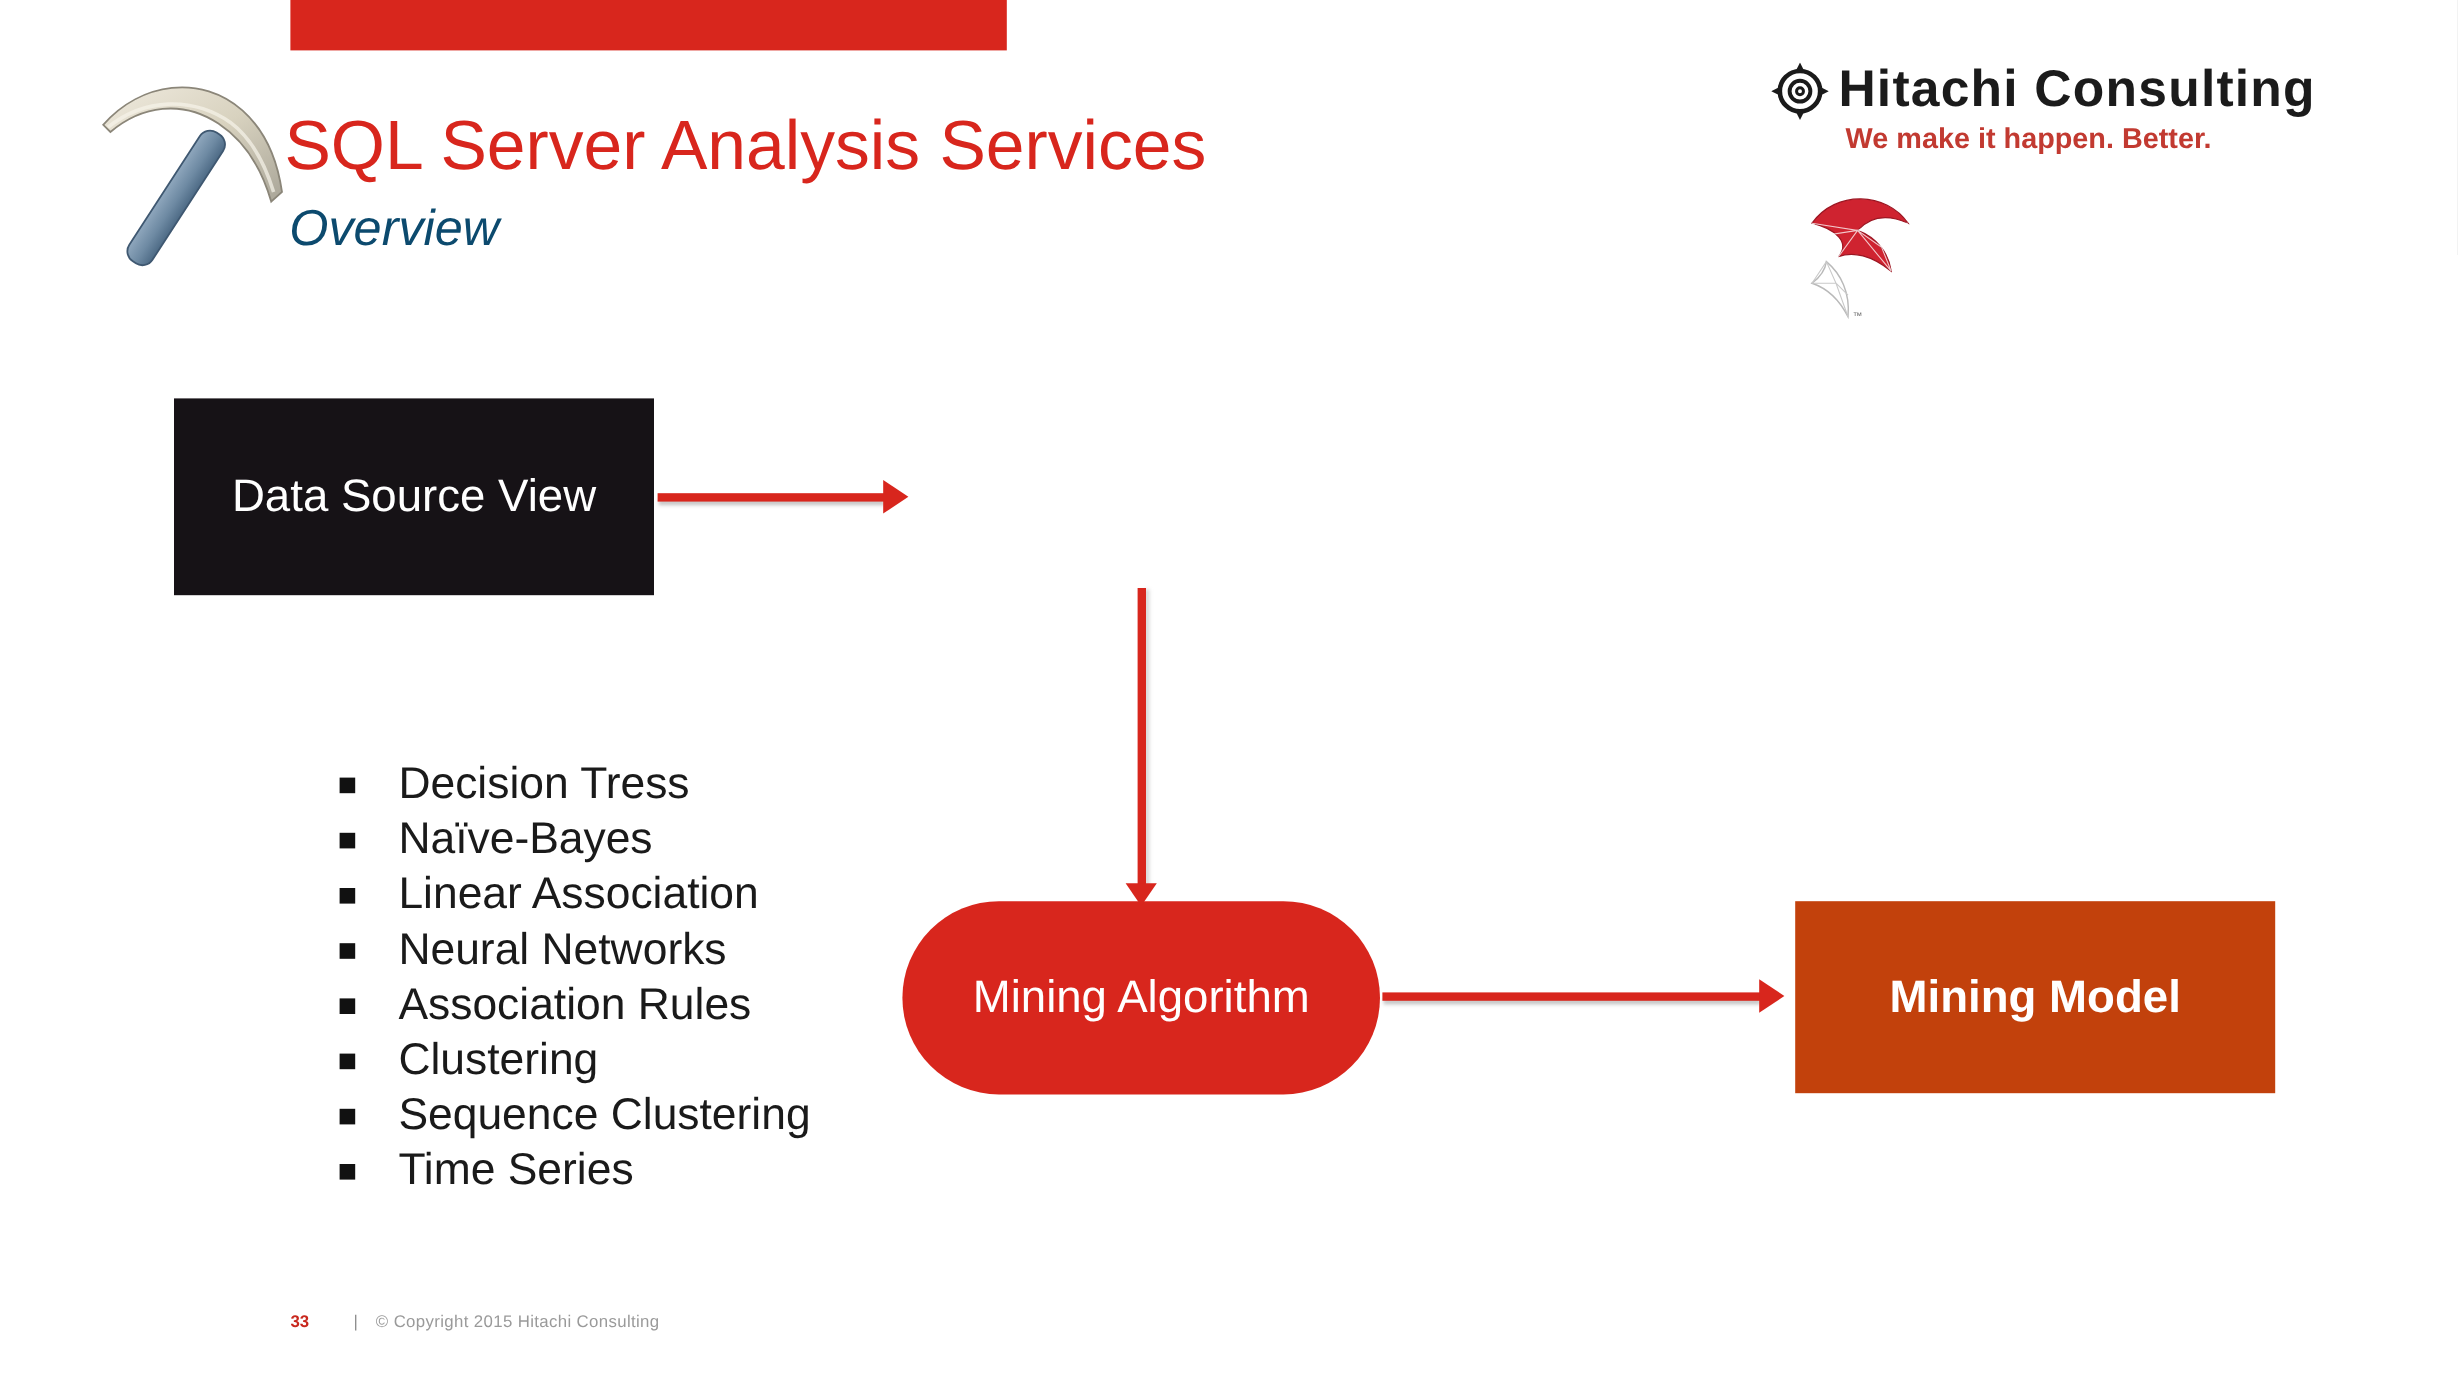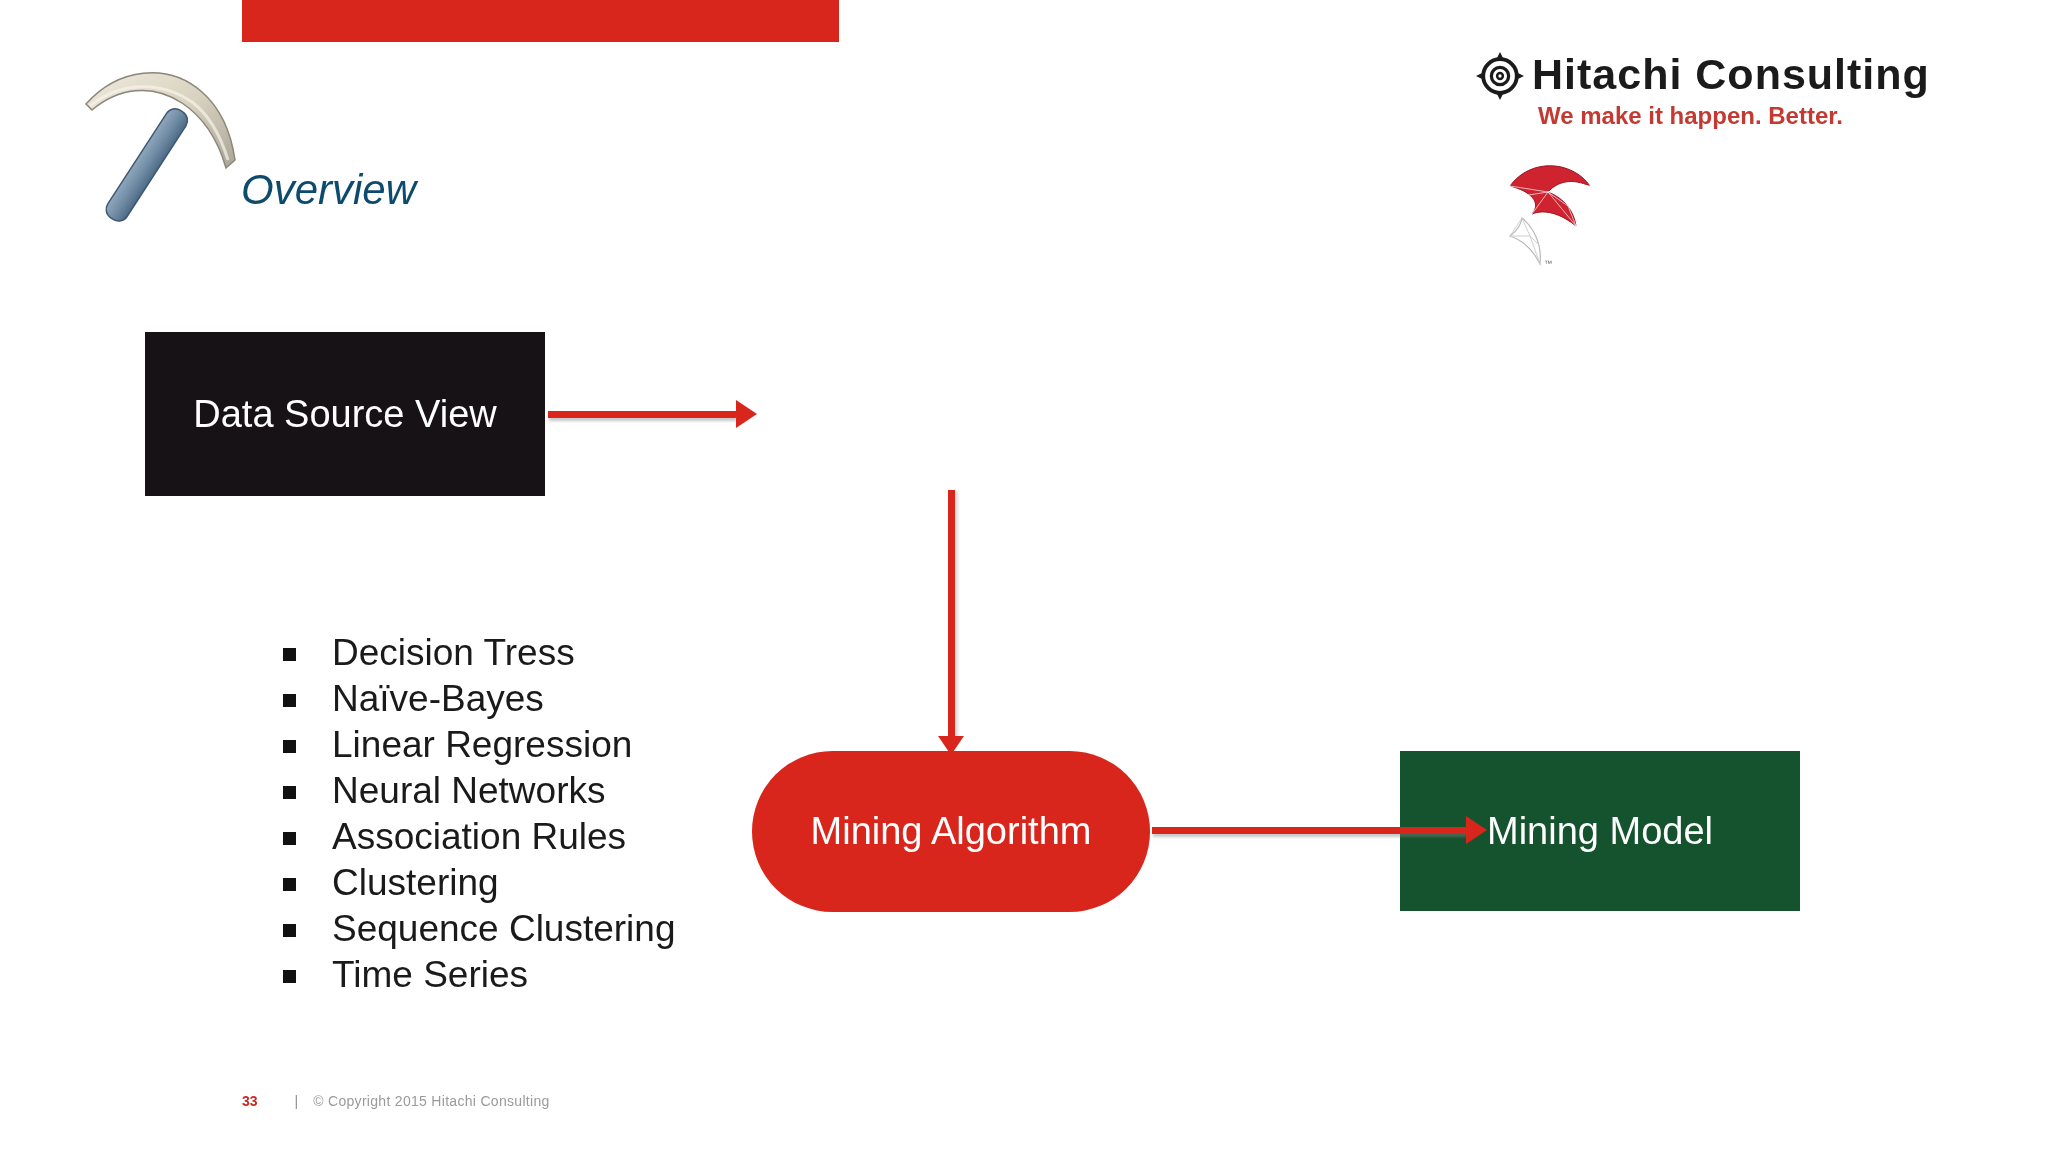--- a/index.html
+++ b/index.html
@@ -43,21 +43,21 @@
   .regmark{font-size:12px;vertical-align:super;}
 
   
   .node{
     position:absolute;display:flex;align-items:center;justify-content:center;
     color:#ffffff;font-size:38px;text-align:center;
   }
   .node-dsv{left:145px;top:332px;width:400px;height:164px;background:#161216;}
   .node-structure{left:750px;top:328px;width:389px;height:162px;background:#fcc20a;}
   .node-algorithm{left:752px;top:751px;width:398px;height:161px;background:#d8261d;border-radius:85px;}
-  .node-model{left:1400px;top:751px;width:400px;height:160px;background:#14532d;}
+  .node-model{left:1496px;top:751px;width:400px;height:160px;background:#c2410c;font-weight:bold;}
 
   
   .arrow-line-h{position:absolute;height:7px;background:#d8261d;box-shadow:0 4px 3px -1px rgba(130,130,130,0.45);}
   .arrow-line-v{position:absolute;width:7px;background:#d8261d;box-shadow:4px 0 3px -1px rgba(150,150,150,0.35);}
   .arrow-head-right{
     position:absolute;width:0;height:0;
     border-top:14px solid transparent;border-bottom:14px solid transparent;
     border-left:21px solid #d8261d;
   }
   .arrow-head-down{
@@ -110,20 +110,21 @@
         <stop offset="0.55" stop-color="#6e8aa3"></stop>
         <stop offset="1" stop-color="#4d6a85"></stop>
       </linearGradient>
     </defs>
     <rect x="87" y="50" width="23" height="128" rx="10" transform="rotate(33 98 56)" fill="url(#handleGrad)" stroke="#3f5871" stroke-width="1.5"></rect>
     <path d="M6,44 C38,8 88,2 122,32 C140,48 151,72 155,100 L146,108
              C138,80 123,57 102,43 C72,23 38,28 12,50 Z" fill="url(#headGrad)" stroke="#8b8679" stroke-width="1.5"></path>
     <path d="M10,46 C40,22 80,20 112,42 C128,54 140,74 148,100" fill="none" stroke="#f7f4ea" stroke-width="3" opacity="0.7"></path>
   </svg>
 
+  <h1 class="title">SQL Server Analysis Services</h1>
   <div class="subtitle">Overview</div>
 
   <div class="hitachi">
     <svg class="hitachi-mark" viewBox="0 0 50 50" aria-hidden="true">
       <circle cx="25" cy="25" r="17.5" fill="none" stroke="#1b1b1b" stroke-width="4"></circle>
       <circle cx="25" cy="25" r="9" fill="none" stroke="#1b1b1b" stroke-width="3.4"></circle>
       <circle cx="25" cy="25" r="3" fill="none" stroke="#1b1b1b" stroke-width="2.6"></circle>
       <polygon points="25,0 20.5,9 29.5,9" fill="#1b1b1b"></polygon>
       <polygon points="25,50 20.5,41 29.5,41" fill="#1b1b1b"></polygon>
       <polygon points="0,25 9,20.5 9,29.5" fill="#1b1b1b"></polygon>
@@ -164,21 +165,21 @@
     <li>
         <span class="bullet-square"></span>
         <span>Decision Tress</span>
       </li>
     <li>
         <span class="bullet-square"></span>
         <span>Naïve-Bayes</span>
       </li>
     <li>
         <span class="bullet-square"></span>
-        <span>Linear Regression</span>
+        <span>Linear Association</span>
       </li>
     <li>
         <span class="bullet-square"></span>
         <span>Neural Networks</span>
       </li>
     <li>
         <span class="bullet-square"></span>
         <span>Association Rules</span>
       </li>
     <li>

